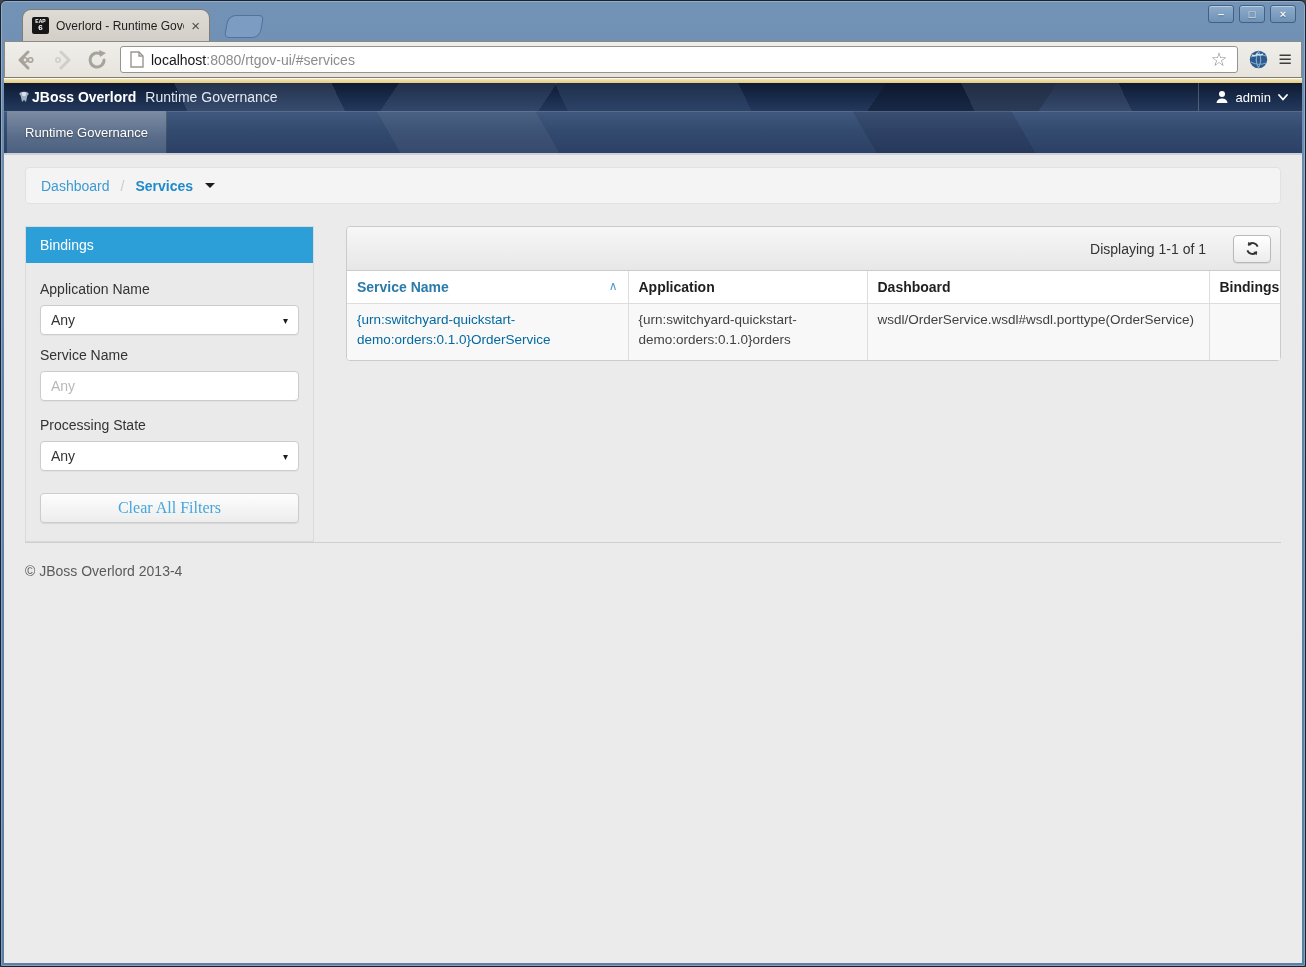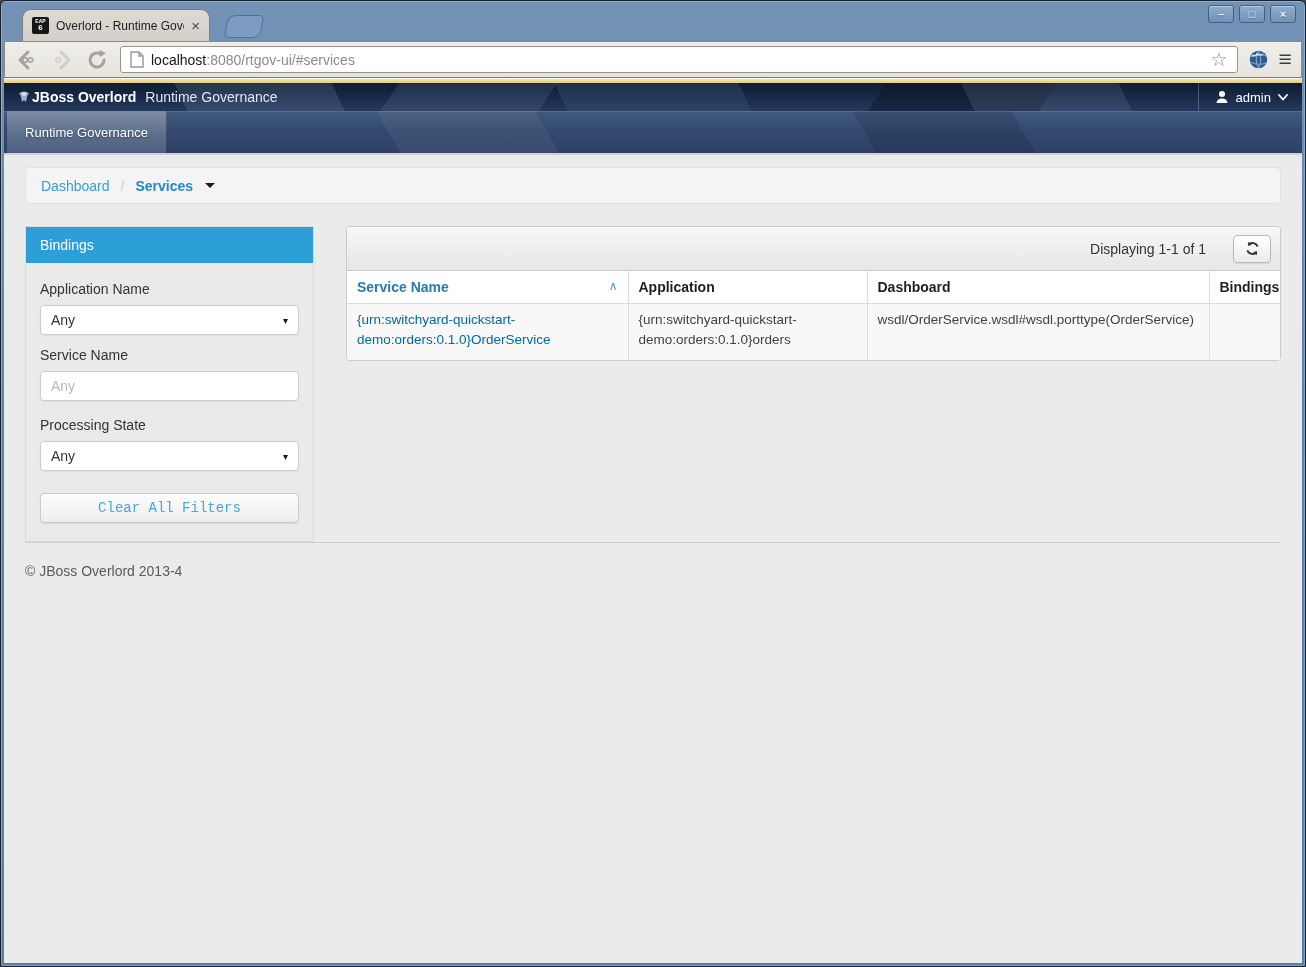--- a/index.html
+++ b/index.html
@@ -132,21 +132,21 @@
     width:100%; height:30px; background:#fff; border:1px solid #ccc; border-radius:4px;
     padding:0 10px; font-size:14px; color:#333; margin-bottom:12px;
     font-family:"Liberation Sans", sans-serif; outline:none;
     box-shadow:0 1px 1px rgba(0,0,0,.04);
   }
   .textinput::placeholder{ color:#b8b8b8; }
   .clear-btn{
     width:100%; height:30px; margin-top:10px;
     background:linear-gradient(180deg,#fdfdfd,#ededed);
     border:1px solid #ccc; border-radius:4px;
-    color:#45a7dc; font-size:14px; font-family:Liberation Mono, monospace;
+    color:#45a7dc; font-size:16px; font-family:Liberation Serif, serif;
     box-shadow:0 1px 1px rgba(0,0,0,.08);
   }
 
   
   .table-card{ flex:1; background:#fff; border:1px solid #cbcbcb; border-radius:4px; }
   .table-toolbar{
     height:44px; background:linear-gradient(180deg,#f7f7f7,#e7e7e7);
     border-bottom:1px solid #cbcbcb; border-radius:4px 4px 0 0;
     display:flex; align-items:center; justify-content:flex-end; padding:0 9px; gap:27px;
   }

